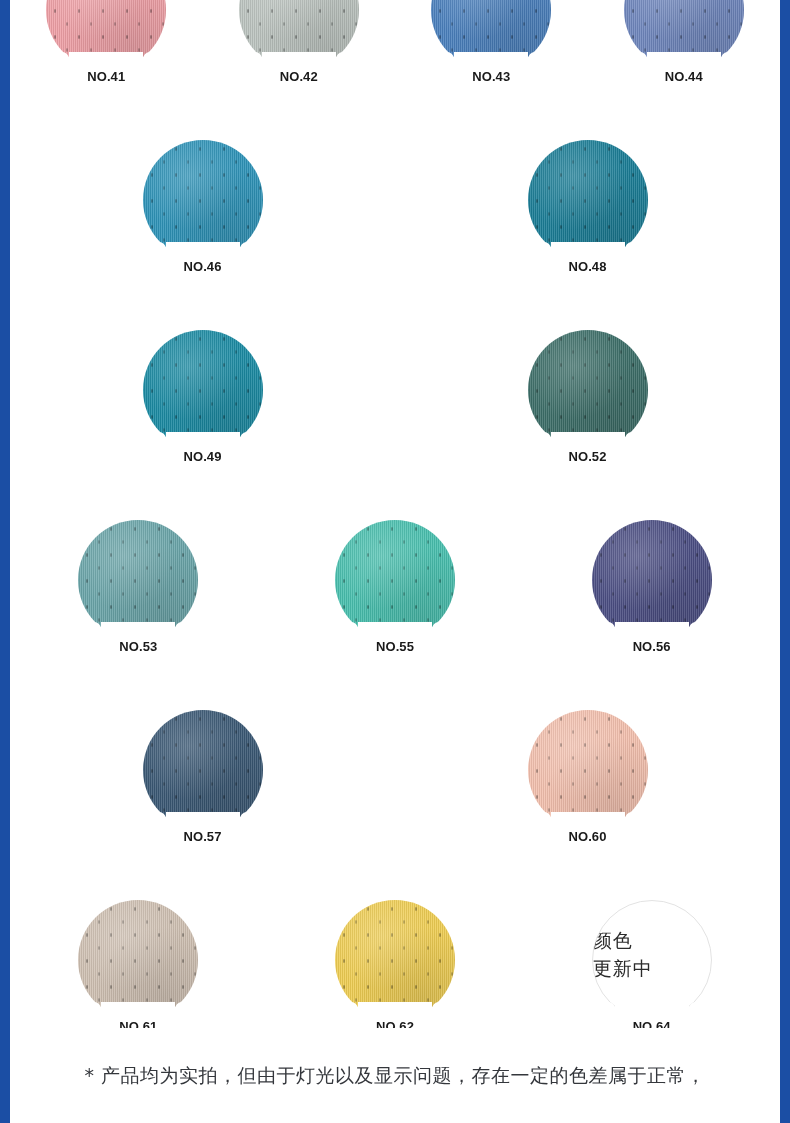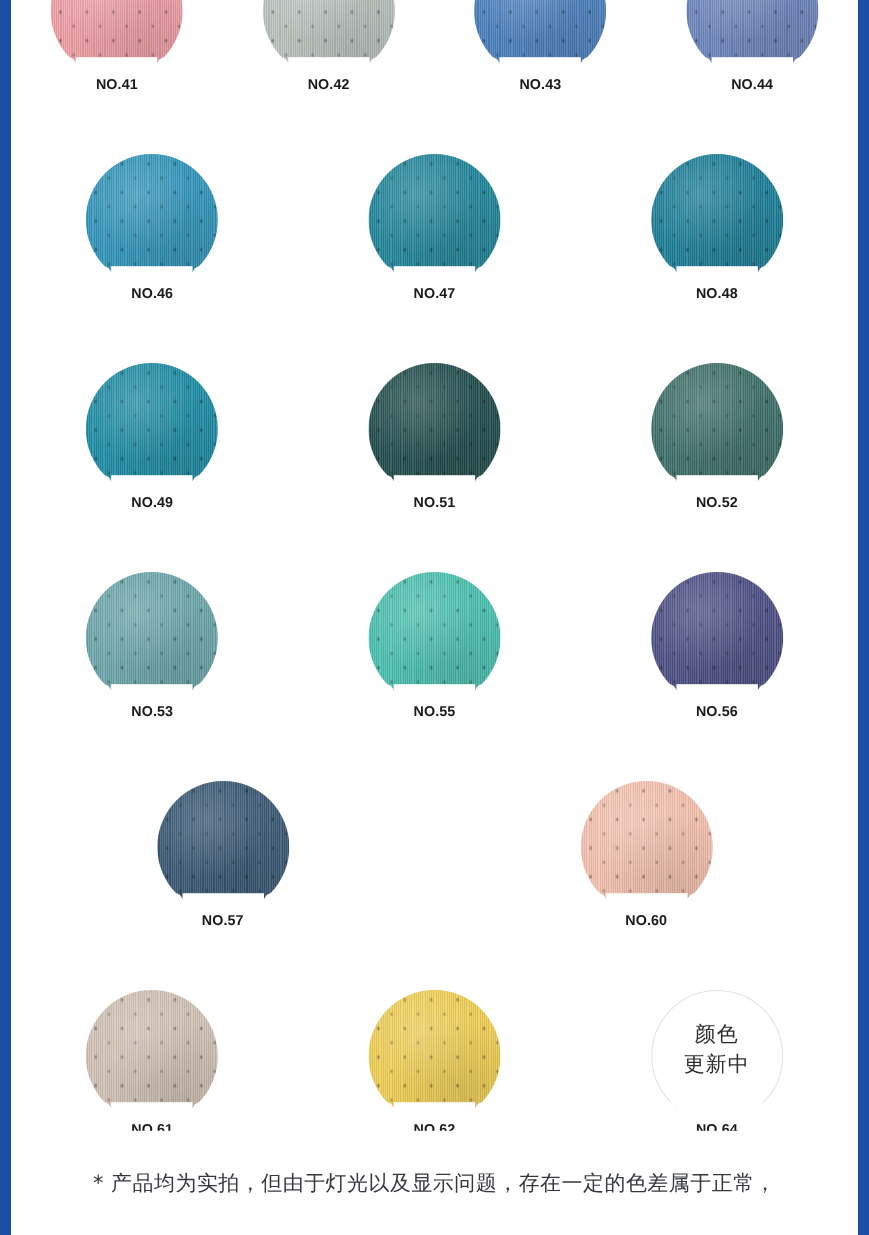--- a/index.html
+++ b/index.html
@@ -79,21 +79,20 @@
       radial-gradient(circle at 72% 82%, rgba(0,0,0,.10) 0%, rgba(0,0,0,0) 55%);
   }
   .disc.empty{
     border:1px solid #e3e3e3;
     box-sizing:border-box;
     background:#ffffff;
   }
   .updating{
     position:absolute;
     left:0;right:0;top:26px;
-    text-align:center;
     font-family:"DejaVu Sans",sans-serif;
     font-size:19px;
     line-height:1.45;
     color:#2b2b2b;
     letter-spacing:1px;
   }
 
   
   .tab{
     position:absolute;
@@ -220,34 +219,20 @@
               <div class="shade"></div>
             </div>
             <div class="tab">
               <div class="tab-text">NO.46</div>
             </div>
           </div>
         </div>
         <div class="cell">
           <div class="swatch-wrap">
             <div class="disc">
-              <div class="base" style="background: rgb(31, 132, 153);"></div>
-              <div class="ribs"></div>
-              <div class="dots"></div>
-              <div class="dots2"></div>
-              <div class="shade"></div>
-            </div>
-            <div class="tab">
-              <div class="tab-text">NO.47</div>
-            </div>
-          </div>
-        </div>
-        <div class="cell">
-          <div class="swatch-wrap">
-            <div class="disc">
               <div class="base" style="background: rgb(26, 125, 150);"></div>
               <div class="ribs"></div>
               <div class="dots"></div>
               <div class="dots2"></div>
               <div class="shade"></div>
             </div>
             <div class="tab">
               <div class="tab-text">NO.48</div>
             </div>
           </div>
@@ -258,34 +243,20 @@
           <div class="swatch-wrap">
             <div class="disc">
               <div class="base" style="background: rgb(27, 139, 163);"></div>
               <div class="ribs"></div>
               <div class="dots"></div>
               <div class="dots2"></div>
               <div class="shade"></div>
             </div>
             <div class="tab">
               <div class="tab-text">NO.49</div>
-            </div>
-          </div>
-        </div>
-        <div class="cell">
-          <div class="swatch-wrap">
-            <div class="disc">
-              <div class="base" style="background: rgb(31, 76, 75);"></div>
-              <div class="ribs"></div>
-              <div class="dots"></div>
-              <div class="dots2"></div>
-              <div class="shade"></div>
-            </div>
-            <div class="tab">
-              <div class="tab-text">NO.51</div>
             </div>
           </div>
         </div>
         <div class="cell">
           <div class="swatch-wrap">
             <div class="disc">
               <div class="base" style="background: rgb(60, 110, 104);"></div>
               <div class="ribs"></div>
               <div class="dots"></div>
               <div class="dots2"></div>

